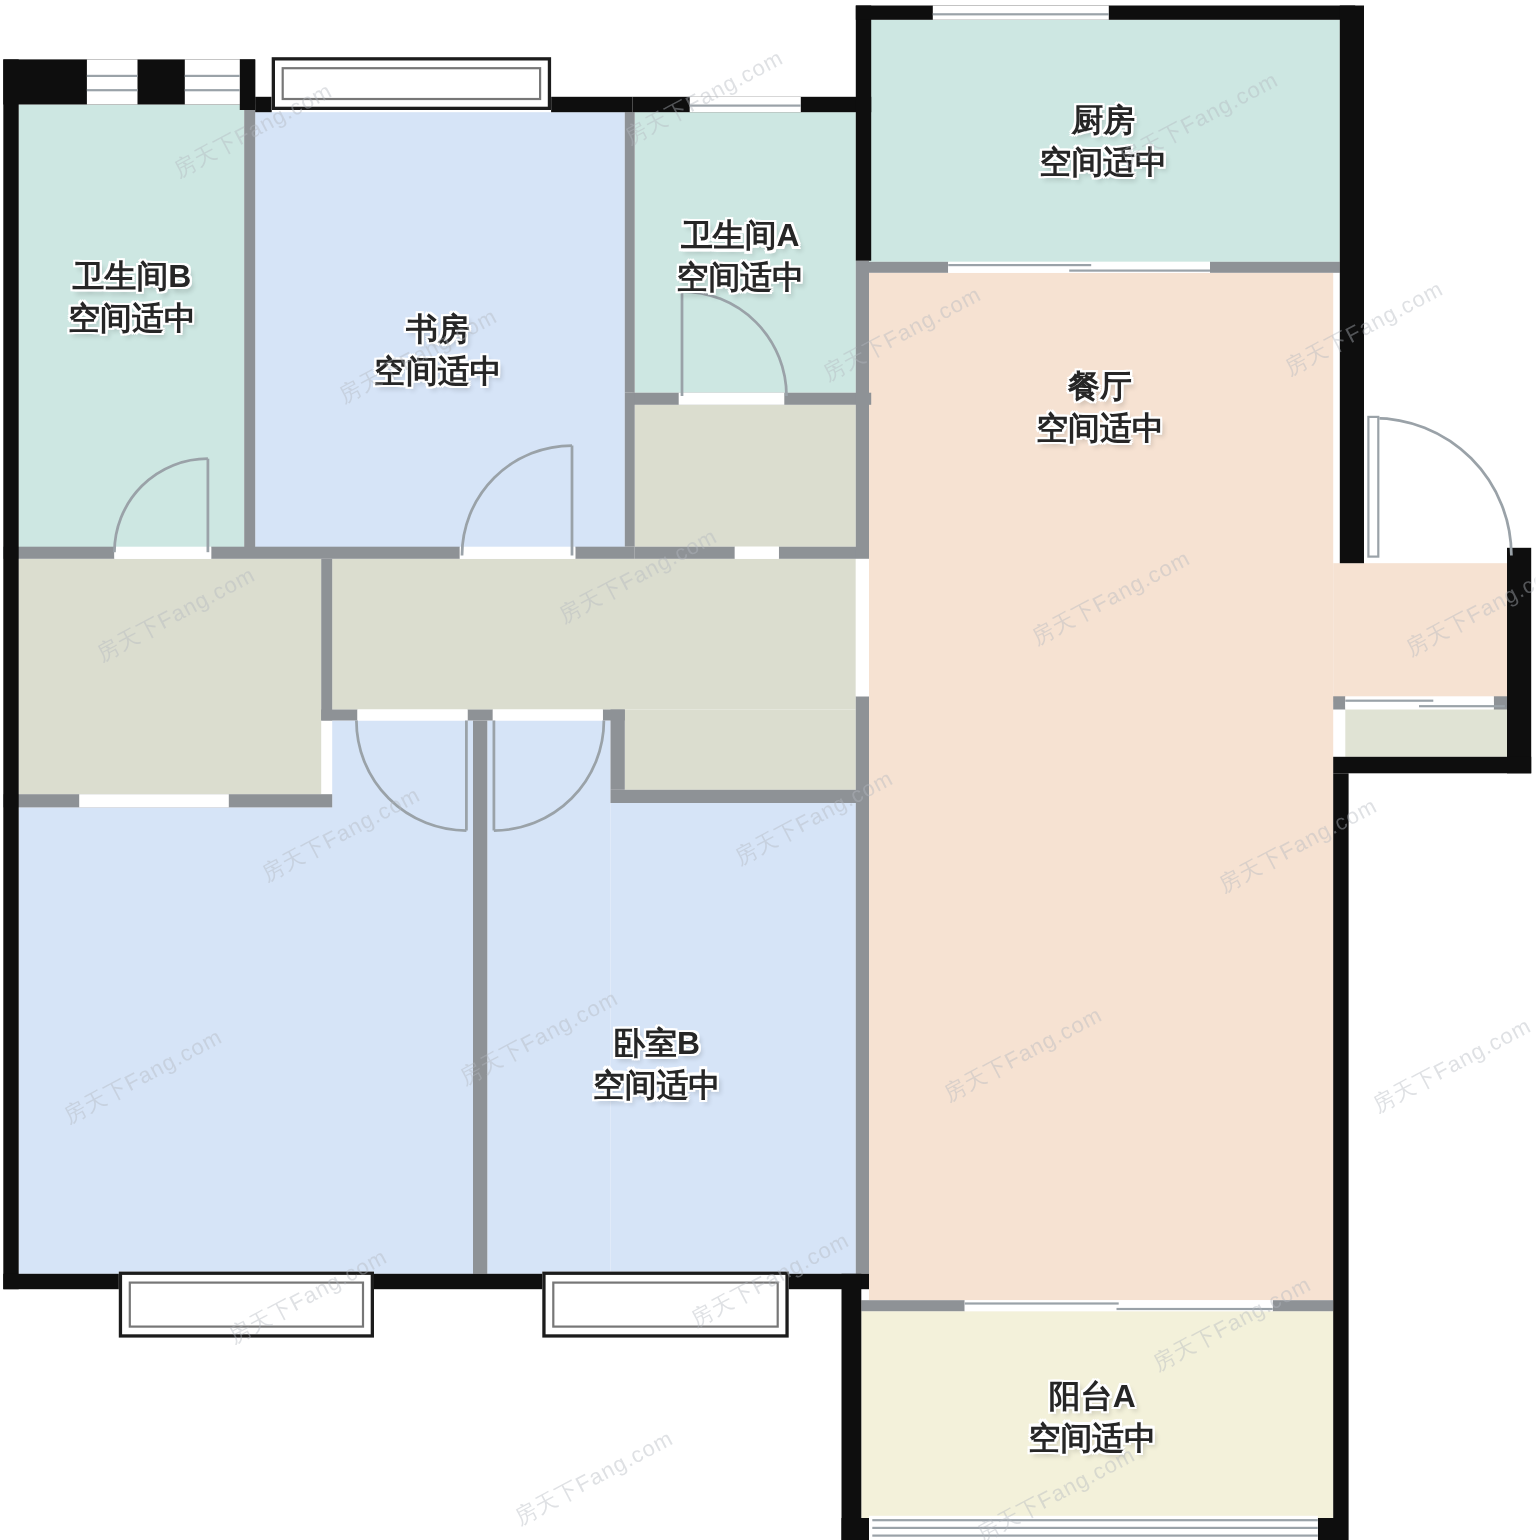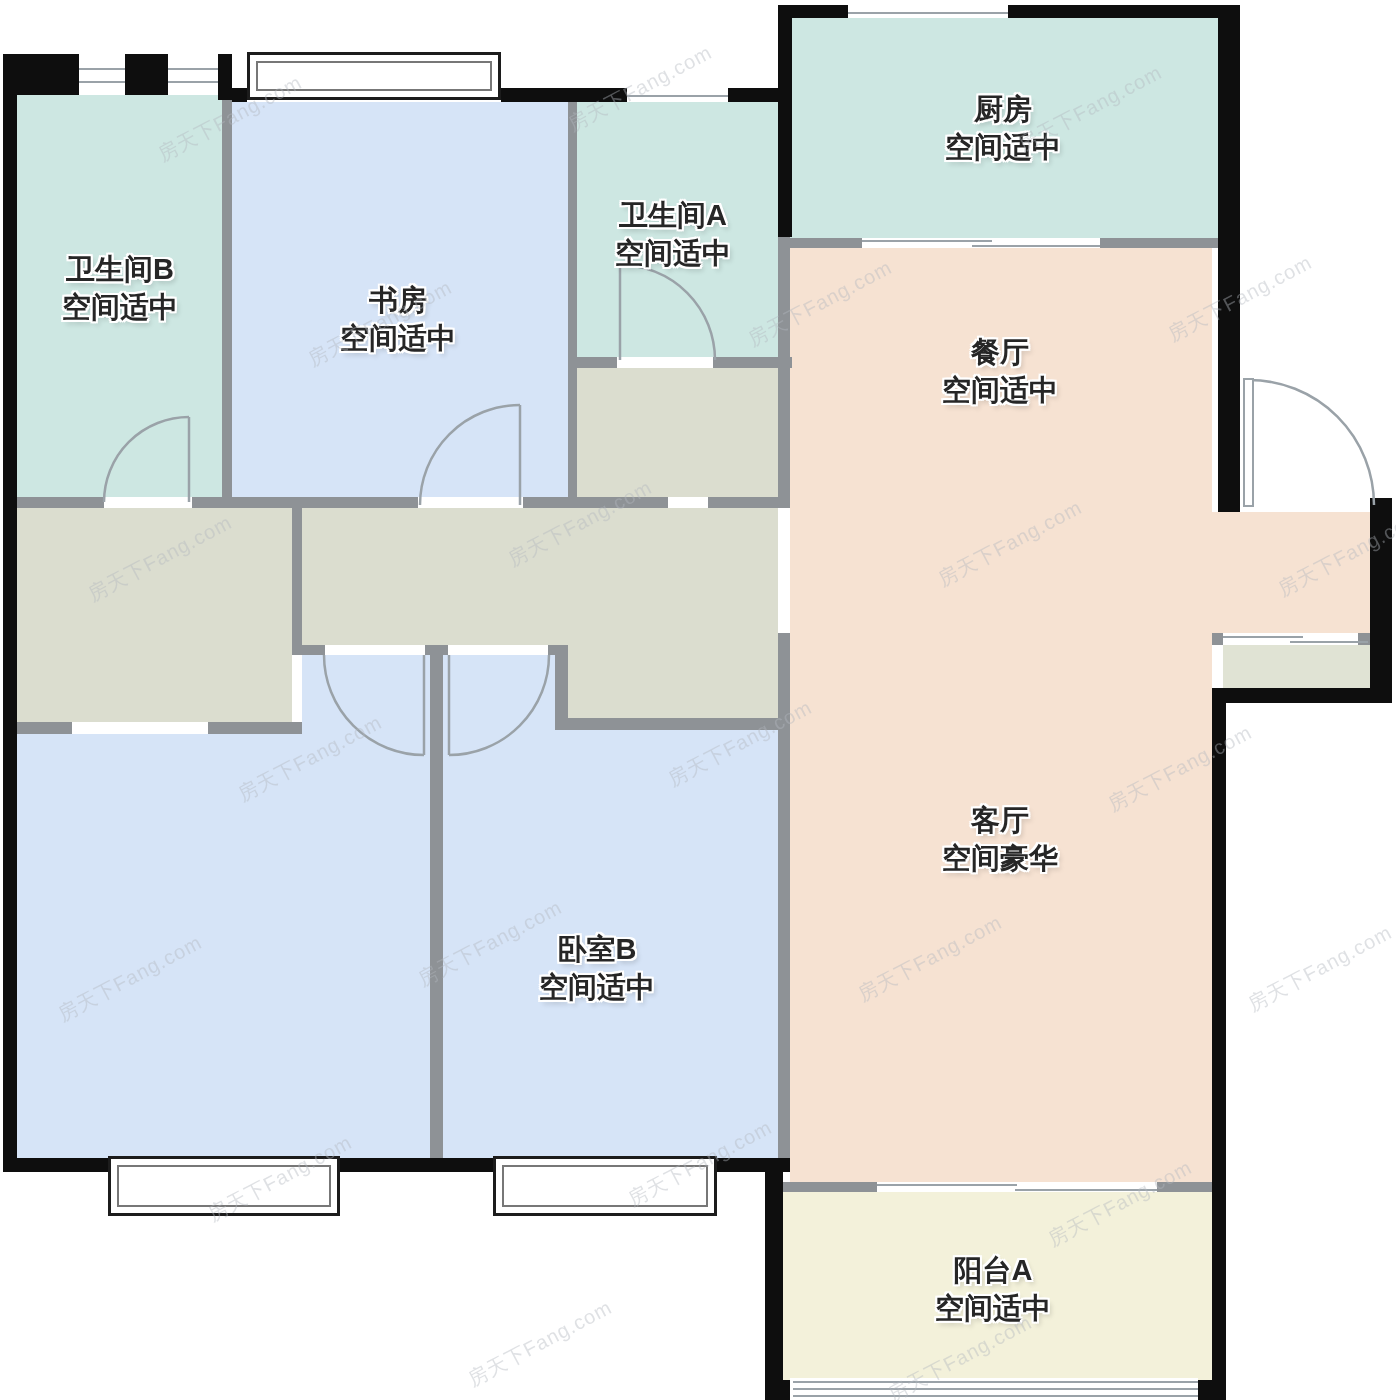--- a/index.html
+++ b/index.html
@@ -128,43 +128,39 @@
       <path d="M620 265 A95 95 0 0 1 715 360" fill="none" stroke="#9aa2a8" stroke-width="2.5"></path>
       <path d="M620 360 L620 265" fill="none" stroke="#9aa2a8" stroke-width="2.5"></path>
       <path d="M424 755 A100 100 0 0 1 324 655" fill="none" stroke="#9aa2a8" stroke-width="2.5"></path>
       <path d="M424 655 L424 755" fill="none" stroke="#9aa2a8" stroke-width="2.5"></path>
       <path d="M549 655 A100 100 0 0 1 449 755" fill="none" stroke="#9aa2a8" stroke-width="2.5"></path>
       <path d="M449 655 L449 755" fill="none" stroke="#9aa2a8" stroke-width="2.5"></path>
       <path d="M1249 380 A125 125 0 0 1 1374 505" fill="none" stroke="#9aa2a8" stroke-width="2.5"></path>
       <path d="M1249 505 L1249 380" fill="none" stroke="#9aa2a8" stroke-width="2.5"></path>
     </svg>
     <div class="open" style="left: 1243px; top: 378px; width: 11px; height: 129px; border: 2px solid rgb(154, 162, 168); box-sizing: border-box;"></div>
-    <div class="room-label" style="left: 120px; top: 233px; margin-top: 17px;">
+    <div class="room-label" style="left: 120px; top: 233px;">
       <div>卫生间B</div>
       <div>空间适中</div>
     </div>
     <div class="room-label" style="left: 398px; top: 281px;">
       <div>书房</div>
       <div>空间适中</div>
     </div>
     <div class="room-label" style="left: 673px; top: 196px;">
       <div>卫生间A</div>
       <div>空间适中</div>
     </div>
     <div class="room-label" style="left: 1003px; top: 93px; font-family: Liberation Mono, monospace;">
       <div>厨房</div>
       <div>空间适中</div>
     </div>
     <div class="room-label" style="left: 1000px; top: 333px;">
       <div>餐厅</div>
       <div>空间适中</div>
-    </div>
-    <div class="room-label" style="left: 1000px; top: 801px;">
-      <div>客厅</div>
-      <div>空间豪华</div>
     </div>
     <div class="room-label" style="left: 597px; top: 930px;">
       <div>卧室B</div>
       <div>空间适中</div>
     </div>
     <div class="room-label" style="left: 993px; top: 1251px;">
       <div>阳台A</div>
       <div>空间适中</div>
     </div>
     <span class="wm" style="left: 150px; top: 105px;">房天下Fang.com</span>

